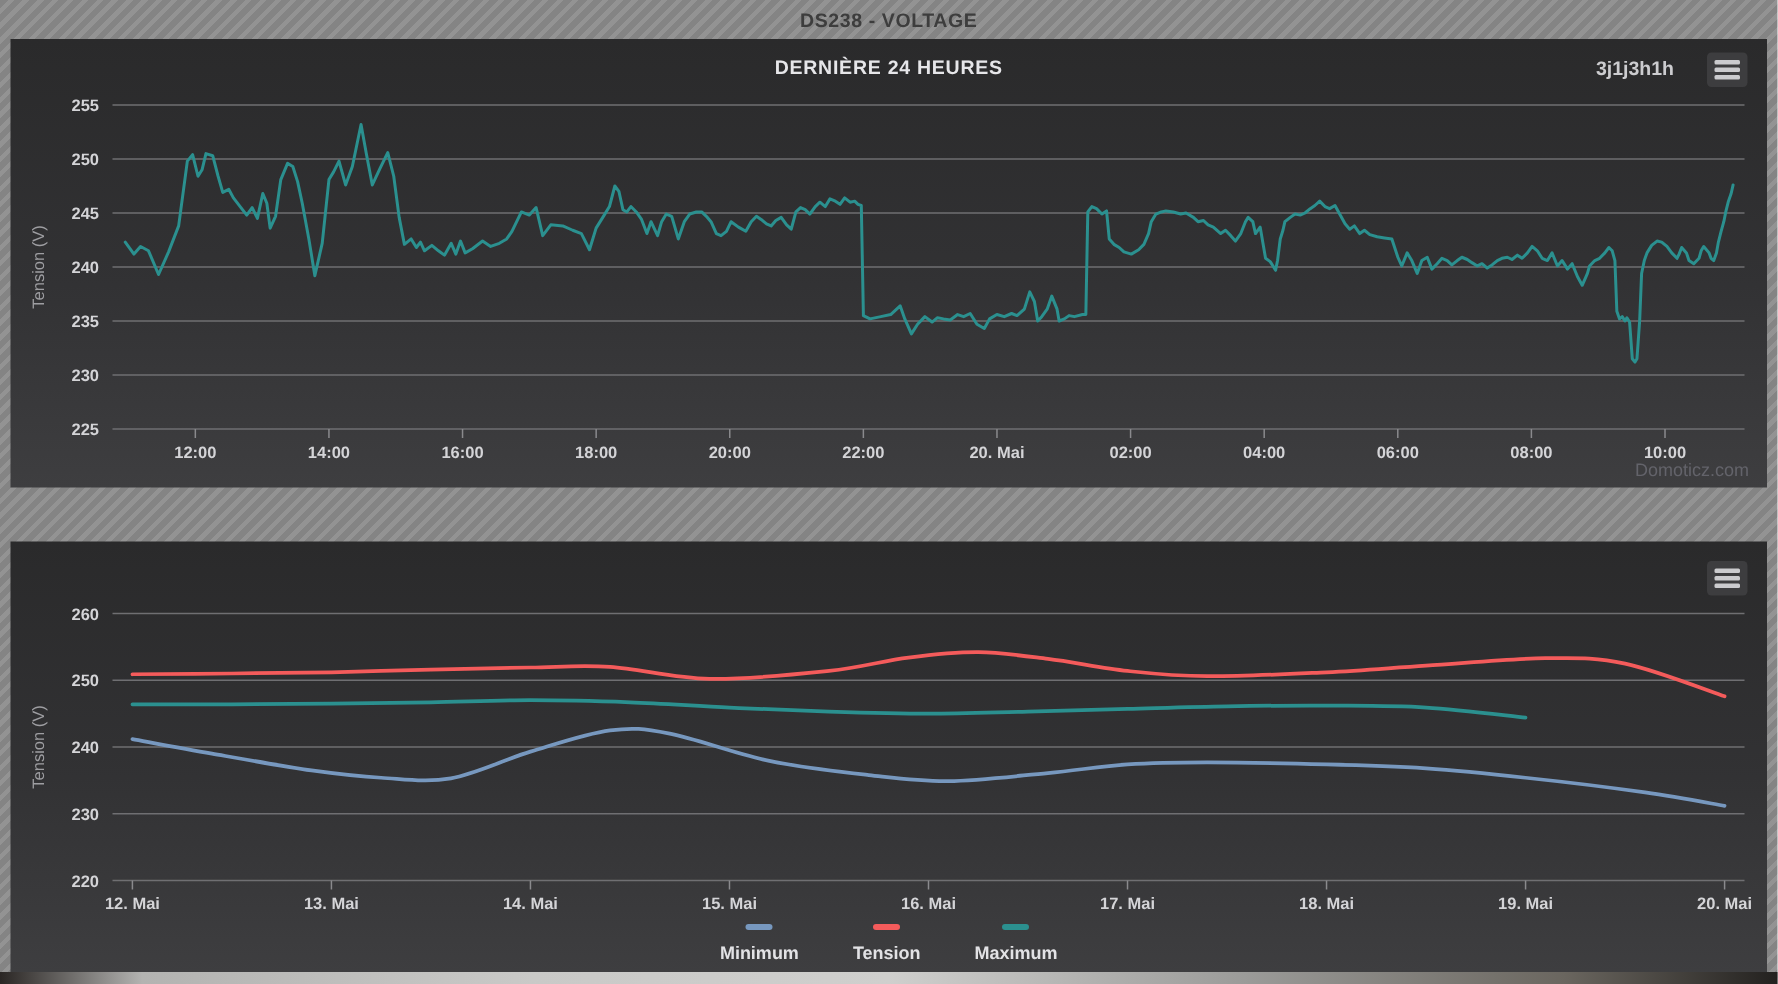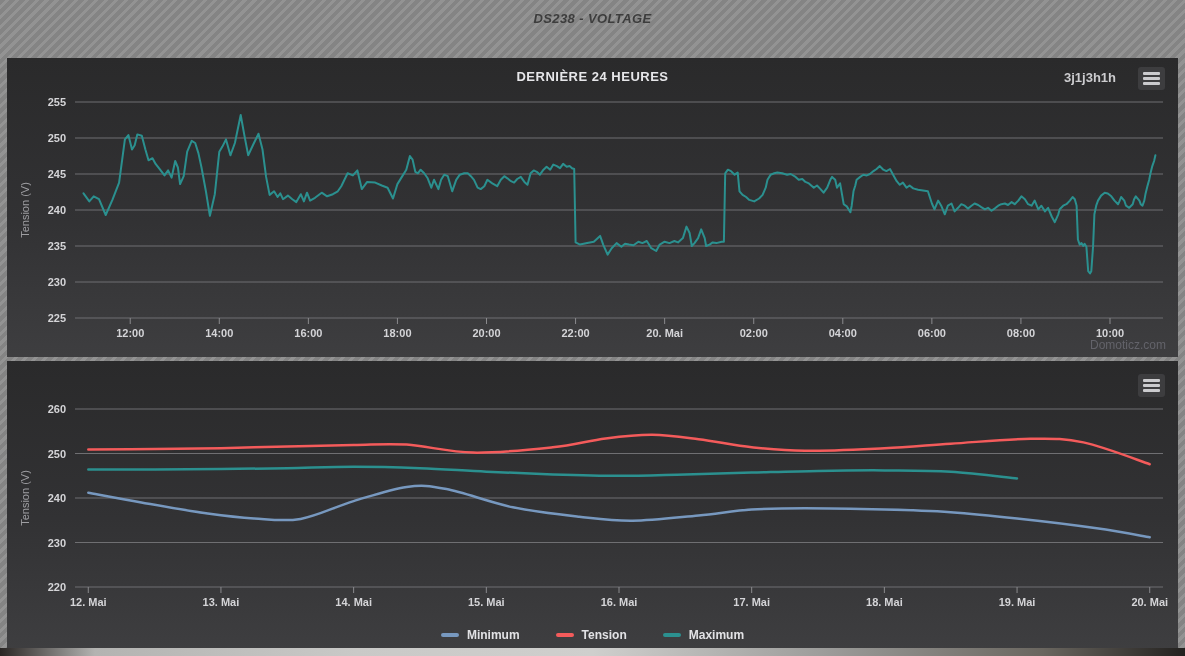--- a/index.html
+++ b/index.html
@@ -3,49 +3,49 @@
 <meta charset="utf-8">
 <style>
   html,body{margin:0;padding:0;}
   body{
     width:1185px;height:656px;overflow:hidden;position:relative;
     font-family:"Liberation Sans",sans-serif;
     background:repeating-linear-gradient(-45deg,#939393 0 3px,#848484 3px 7px);
   }
   .top-strip{
     position:absolute;top:0;left:0;width:100%;height:26px;
-    display:flex;justify-content:center;align-items:flex-end;font-style:italic;
+    display:flex;justify-content:center;align-items:center;
   }
   .top-strip span{font-size:13px;font-weight:700;color:#3d3d3d;letter-spacing:.4px;padding-top:1px;}
   .panel{
     position:absolute;left:7px;width:1171px;
     background:linear-gradient(180deg,#2a2a2b 0%,#323234 55%,#3e3e40 100%);
   }
-  .panel1{top:26px;height:299px;margin-top:32px;}
+  .panel1{top:26px;height:299px;}
   .panel2{top:361px;height:287px;}
   .chart-title{
     position:absolute;top:11px;left:0;width:100%;text-align:center;margin:0;
     font-size:13px;font-weight:700;color:#e6e6e9;letter-spacing:.5px;
   }
   .range-buttons{position:absolute;top:12px;right:62px;display:flex;}
   .range-btn{font-size:13px;font-weight:700;color:#cccccf;cursor:pointer;background:none;border:0;padding:0;font-family:inherit;}
   .menu-btn{
     position:absolute;top:9px;right:13px;width:27px;height:23px;
     background:#3d3d3f;border:0;border-radius:3px;cursor:pointer;
     display:flex;align-items:center;justify-content:center;padding:0;
   }
   .panel2 .menu-btn{top:13px;}
   .bars{display:flex;flex-direction:column;gap:2px;}
   .bars i{display:block;width:17px;height:3px;background:#cbcbce;border-radius:1px;}
   svg{position:absolute;left:0;top:0;}
   .tick{fill:#d4d4d7;font-size:11px;font-weight:600;font-family:"Liberation Sans",sans-serif;}
   .ylabel{fill:#9e9ea2;font-size:11px;font-family:"Liberation Sans",sans-serif;}
   .credits{position:absolute;right:12px;bottom:5px;font-size:12px;color:#63636a;text-decoration:none;cursor:pointer;}
   .legend{position:absolute;bottom:6px;left:0;width:100%;display:flex;justify-content:center;gap:36px;}
-  .legend-item{display:flex;align-items:center;gap:8px;font-size:12px;font-weight:600;color:#e2e2e5;cursor:pointer;}
+  .legend-item{display:flex;align-items:center;gap:8px;font-size:12px;font-weight:600;color:#e2e2e5;cursor:pointer;flex-direction:column;}
   .swatch{width:18px;height:4px;border-radius:2px;display:inline-block;}
   .bottom-strip{
     position:absolute;left:0;bottom:0;width:100%;height:8px;
     background:linear-gradient(90deg,#2a2624 0%,#b3b3b1 8%,#c9c9c7 30%,#cfcfcd 50%,#9b9b99 70%,#6a665f 88%,#23211f 100%);
   }
 </style>
 </head>
 <body>
 
 <div class="top-strip">

